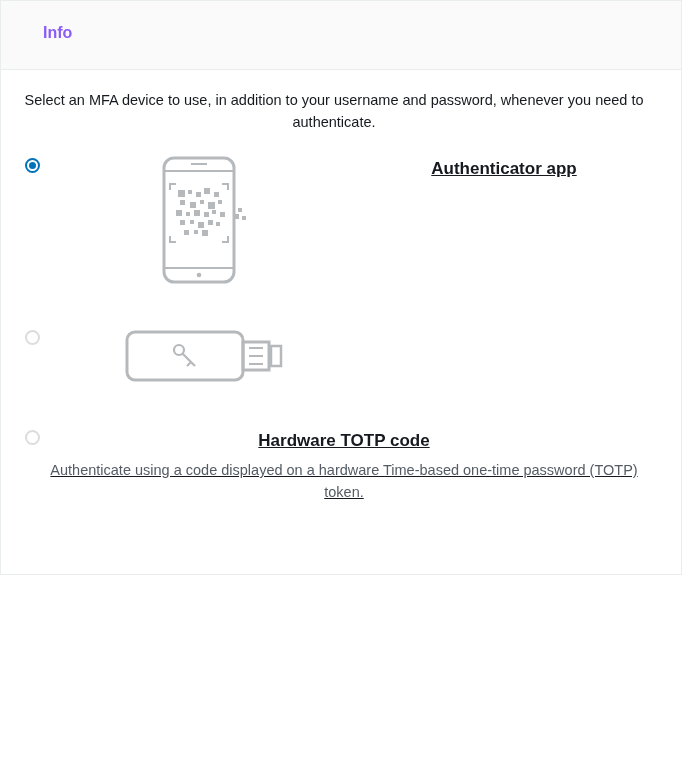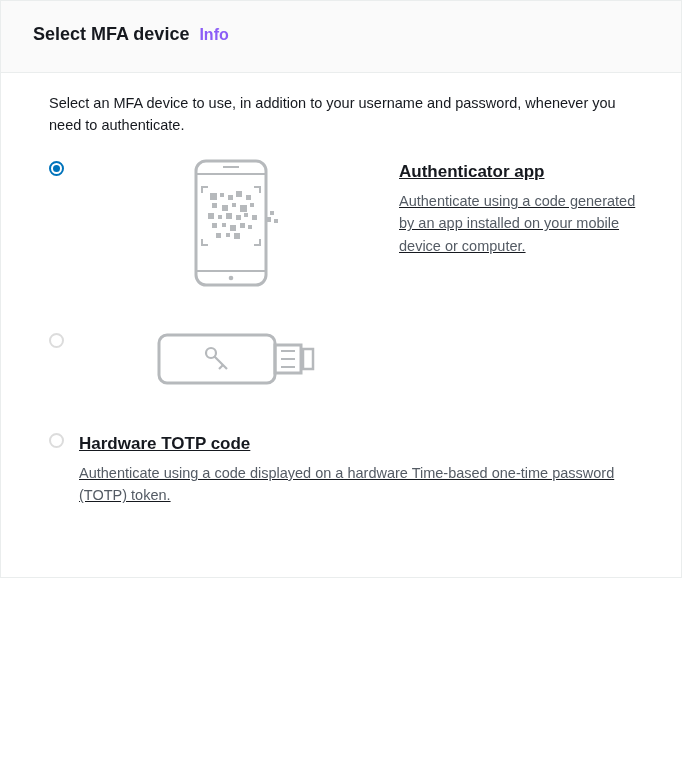--- a/index.html
+++ b/index.html
@@ -29,21 +29,22 @@
 }
 .info-link {
   font-size: 16px;
   font-weight: 700;
   color: #8b5cf6;
   margin-left: 10px;
   cursor: pointer;
 }
 .panel-body {
   background: #fff;
-  padding: 20px 30px 40px 48px;
+  padding: 20px 30px 40px 16px;
+  text-align: center;
 }
 .intro {
   font-size: 14.5px;
   color: #16191f;
   margin-bottom: 18px;
   line-height: 1.5;
 }
 .option-row {
   display: flex;
   align-items: flex-start;
@@ -97,21 +98,20 @@
   color: #545b64;
   line-height: 1.55;
 }
 svg { display: block; }
 </style>
 </head>
 <body>
 
 <div class="panel">
   <div class="panel-header">
-    <div class="panel-title">Select MFA device</div>
     <a class="info-link">Info</a>
   </div>
   <div class="panel-body">
     <div class="intro">Select an MFA device to use, in addition to your username and password, whenever you need to authenticate.</div>
 
     <div class="option-row">
       <div class="radio-cell">
         <span class="radio selected"></span>
       </div>
       <div class="icon-cell">
@@ -153,21 +153,20 @@
             <rect x="48" y="74" width="4" height="4"></rect>
             <rect x="56" y="74" width="6" height="6"></rect>
             <rect x="92" y="52" width="4" height="4"></rect>
             <rect x="88" y="58" width="5" height="5"></rect>
             <rect x="96" y="60" width="4" height="4"></rect>
           </g>
         </svg>
       </div>
       <div class="text-cell">
         <div class="opt-title">Authenticator app</div>
-        <div class="opt-desc">Authenticate using a code generated by an app installed on your mobile device or computer.</div>
       </div>
     </div>
 
     <div class="option-row">
       <div class="radio-cell">
         <span class="radio"></span>
       </div>
       <div class="icon-cell">
         <svg width="168" height="56" viewBox="0 0 168 56">
           <rect x="4" y="4" width="116" height="48" rx="8" ry="8" fill="none" stroke="#b6b9bc" stroke-width="3"></rect>

